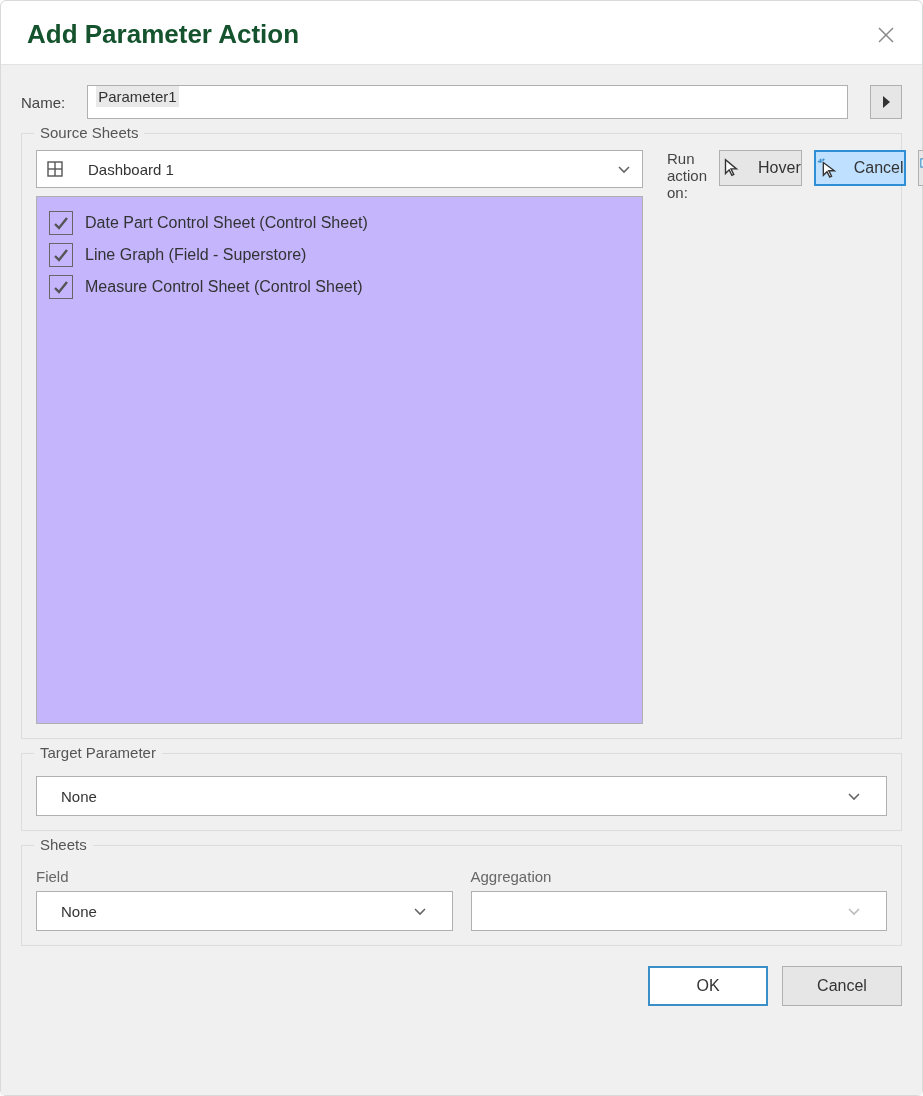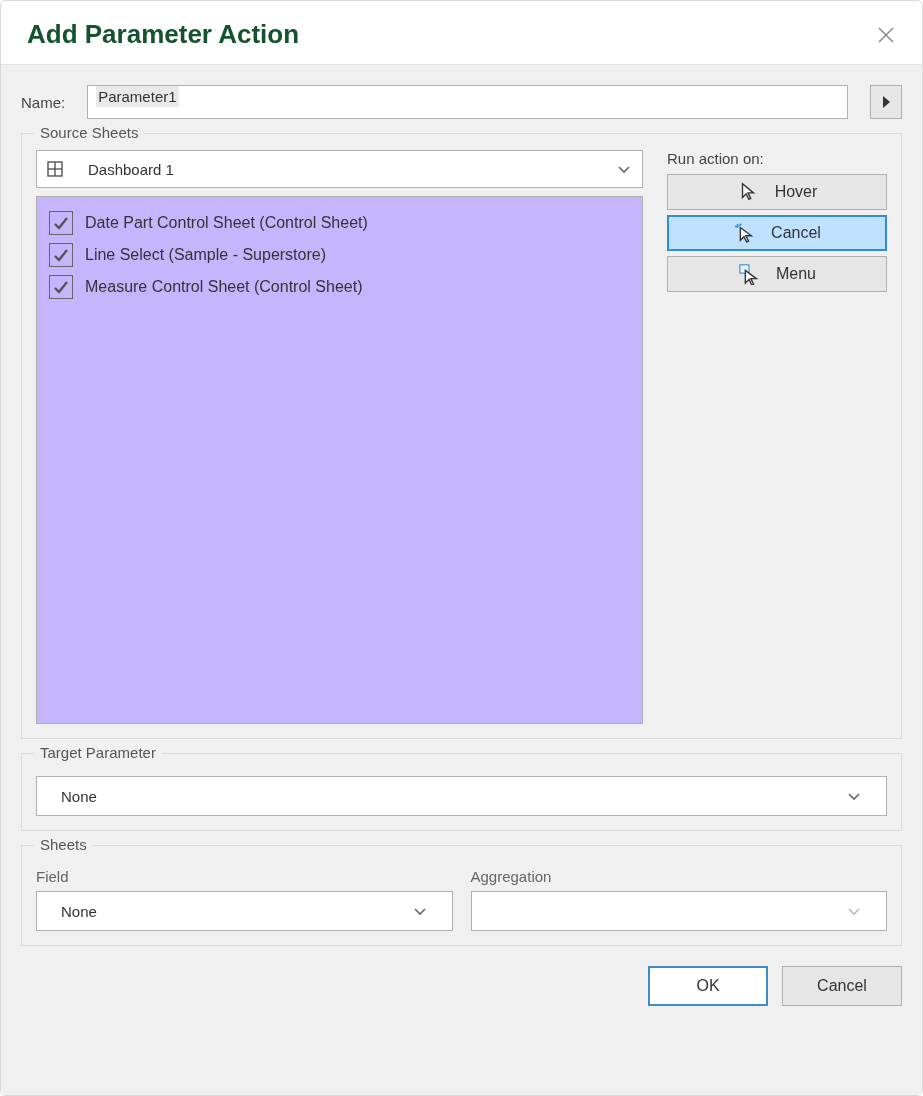--- a/index.html
+++ b/index.html
@@ -133,22 +133,21 @@
     width: 24px; height: 24px;
     border: 1.5px solid #666;
     display: flex; align-items: center; justify-content: center;
     cursor: pointer;
     flex-shrink: 0;
   }
   .chk svg { stroke: #555; stroke-width: 2.4; fill: none; }
   .run-col {
     width: 220px;
     display: flex;
-    flex-direction: column;
-    gap: 5px;
+    gap: 12px;
   }
   .run-label { color: #444; margin-bottom: 2px; }
   .run-btn {
     height: 36px;
     border: 1px solid #b0b0b0;
     background: #e6e6e6;
     display: flex;
     align-items: center;
     justify-content: center;
     gap: 16px;
@@ -264,21 +263,21 @@
                   </svg>
               </div>
               <span>Date Part Control Sheet (Control Sheet)</span>
             </div>
             <div class="sheet-item">
               <div class="chk">
                 <svg width="16" height="16" viewBox="0 0 16 16">
                     <polyline points="2,9 6,13 14,3"></polyline>
                   </svg>
               </div>
-              <span>Line Select (Sample - Superstore)</span>
+              <span>Line Graph (Field - Superstore)</span>
             </div>
             <div class="sheet-item">
               <div class="chk">
                 <svg width="16" height="16" viewBox="0 0 16 16">
                     <polyline points="2,9 6,13 14,3"></polyline>
                   </svg>
               </div>
               <span>Measure Control Sheet (Control Sheet)</span>
             </div>
           </div>

